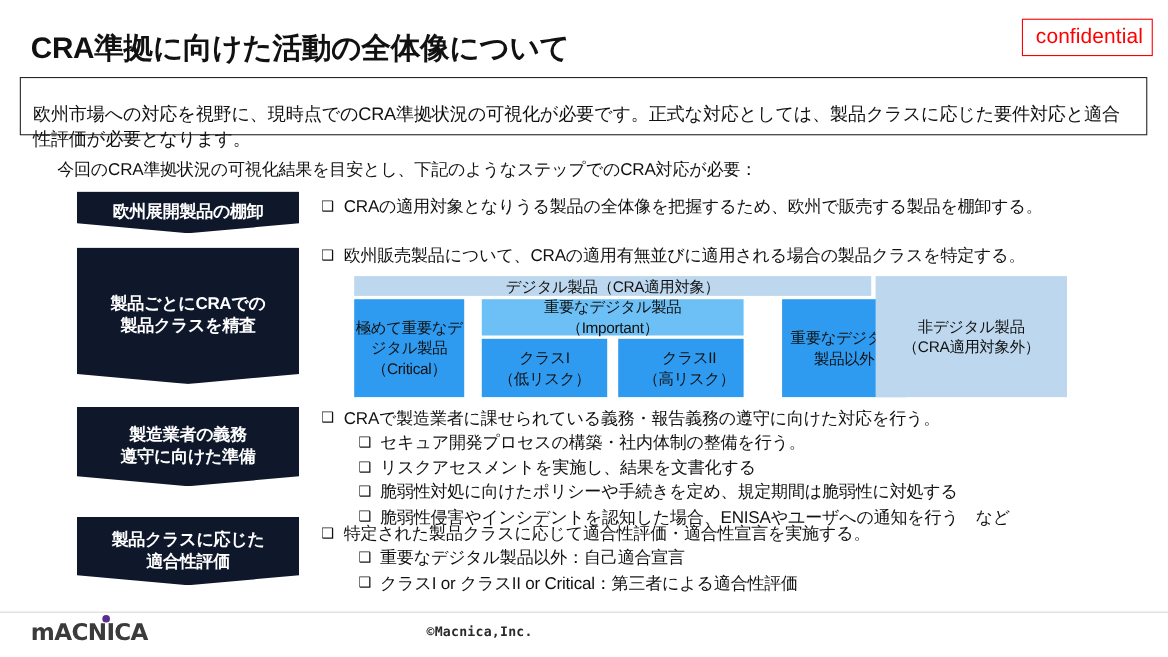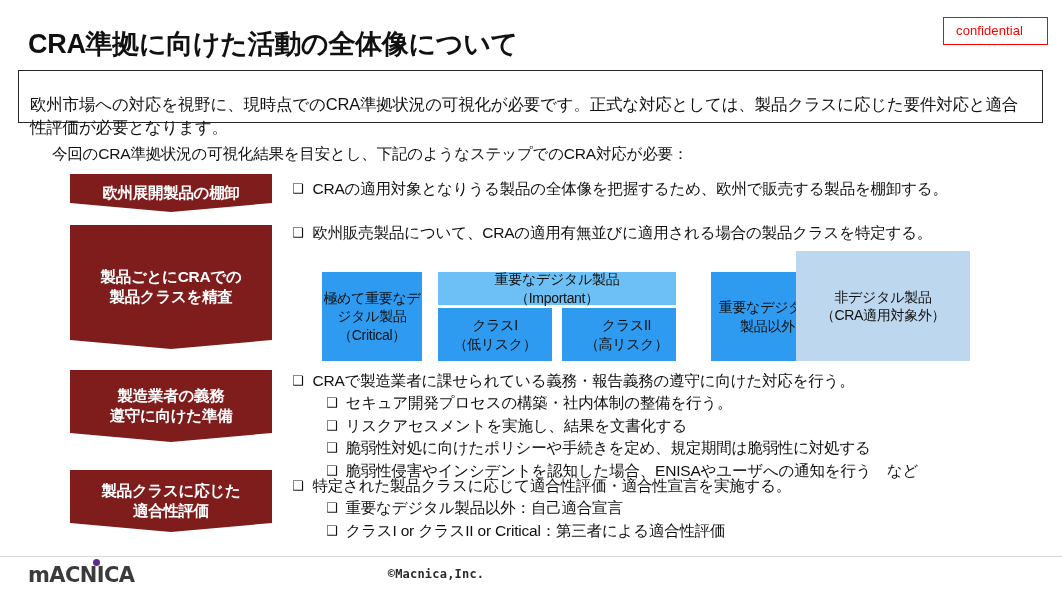--- a/index.html
+++ b/index.html
@@ -23,23 +23,23 @@
     background: #ffffff;
   }
 
   
   .confidential-badge {
     position: absolute;
     right: 14px;
     top: 17px;
     border: 1.5px solid #ff0000;
     color: #ff0000;
-    font-size: 13px;
+    font-size: 19px;
     line-height: 1;
-    padding: 6px 24px 7px 12px;
+    padding: 6px 8px 7px 12px;
     background: #ffffff;
     letter-spacing: 0.1px;
   }
 
   
   .slide-title {
     position: absolute;
     left: 28px;
     top: 26px;
     font-size: 27px;
@@ -82,21 +82,21 @@
   .steps {
     position: absolute;
     left: 70px;
     top: 174px;
     width: 202px;
   }
   .step {
     position: absolute;
     left: 0;
     width: 202px;
-    background: #7f1d1d;
+    background: #0f172a;
     color: #ffffff;
     display: flex;
     align-items: center;
     justify-content: center;
     text-align: center;
     font-weight: bold;
     font-size: 15.5px;
     line-height: 1.28;
     letter-spacing: -0.3px;
     -webkit-clip-path: polygon(0 0, 100% 0, 100% calc(100% - 9px), 50% 100%, 0 calc(100% - 9px));
@@ -279,20 +279,21 @@
 
   <div class="block" style="left:292px; top:222px;">
     <div class="bullet-row">
       <span class="bullet-mark">❑</span>
       <span>欧州販売製品について、CRAの適用有無並びに適用される場合の製品クラスを特定する。</span>
     </div>
   </div>
 
   <div class="class-table">
 
+    <div class="cell c-digital-head">デジタル製品（CRA適用対象）</div>
 
     <div class="cell c-critical">
       <span>
         <span>極めて重要なデ</span><br>
         <span>ジタル製品</span><br>
         <span>（Critical）</span>
       </span>
     </div>
 
     <div class="cell c-class1">

